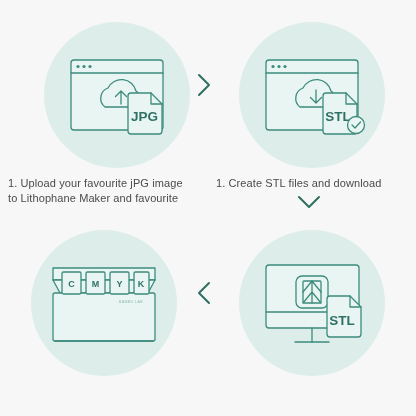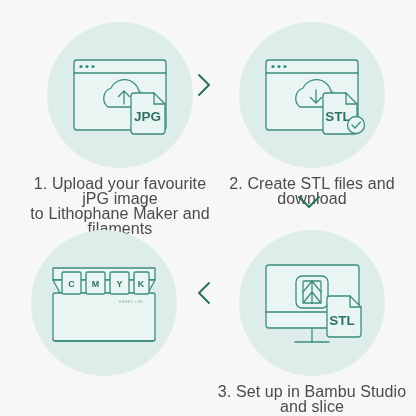--- a/index.html
+++ b/index.html
@@ -21,21 +21,21 @@
     height: 416px;
   }
   .step {
     position: absolute;
     width: 208px;
     height: 208px;
     display: flex;
     flex-direction: column;
     align-items: center;
   }
-  .step-1 { left: 16px;   top: 0; }
+  .step-1 { left: 0;   top: 0; padding-left: 25px; }
   .step-2 { left: 208px; top: 0; }
   .step-4 { left: 0;   top: 208px; }
   .step-3 { left: 208px; top: 208px; }
 
   .circle {
     position: absolute;
     top: 22px;
     left: 50%;
     transform: translateX(-50%);
     width: 146px;
@@ -46,22 +46,22 @@
     align-items: center;
     justify-content: center;
   }
   .circle svg { display: block; }
 
   .caption {
     position: absolute;
     top: 176px;
     left: 8px;
     right: 8px;
-    text-align: center;
-    font-size: 16px;
+    text-align: left;
+    font-size: 11px;
     line-height: 15px;
     color: #4b4b4b;
     letter-spacing: 0.1px;
   }
   .caption .line { display: block; }
 
   .chev {
     position: absolute;
     color: #2f6f62;
     pointer-events: none;
@@ -91,21 +91,21 @@
         <circle class="ill-dot" cx="46" cy="44.5" r="1.6"></circle>
         <path class="ill-fill-light" d="M61 85 a11 11 0 0 1 3-19 a15 15 0 0 1 28 3 a9 9 0 0 1 -2 16 z"></path>
         <path class="ill-stroke" d="M77 82 V70 M71.5 74.5 L77 69 L82.5 74.5"></path>
         <path class="ill-fill-light" d="M87 71 h20 l11 11 v27 a3 3 0 0 1 -3 3 h-28 a3 3 0 0 1 -3 -3 v-35 a3 3 0 0 1 3 -3 z"></path>
         <path class="ill-stroke" d="M107 71 v11 h11"></path>
         <text class="ill-text" x="100.5" y="99" font-size="13.5" text-anchor="middle">JPG</text>
       </svg>
     </div>
     <div class="caption">
       <span class="line">1. Upload your favourite jPG image</span>
-      <span class="line">to Lithophane Maker and filaments</span>
+      <span class="line">to Lithophane Maker and favourite</span>
     </div>
   </div>
 
   <div class="step step-2">
     <div class="circle">
       <svg width="146" height="146" viewBox="0 0 146 146">
         <rect class="ill-fill-light" x="27" y="38" width="92" height="70" rx="3"></rect>
         <line class="ill-stroke" x1="27" y1="51" x2="119" y2="51"></line>
         <circle class="ill-dot" cx="34" cy="44.5" r="1.6"></circle>
         <circle class="ill-dot" cx="40" cy="44.5" r="1.6"></circle>
@@ -113,21 +113,21 @@
         <path class="ill-fill-light" d="M61 85 a11 11 0 0 1 3-19 a15 15 0 0 1 28 3 a9 9 0 0 1 -2 16 z"></path>
         <path class="ill-stroke" d="M77 68 V80 M71.5 75.5 L77 81 L82.5 75.5"></path>
         <path class="ill-fill-light" d="M87 71 h20 l11 11 v27 a3 3 0 0 1 -3 3 h-28 a3 3 0 0 1 -3 -3 v-35 a3 3 0 0 1 3 -3 z"></path>
         <path class="ill-stroke" d="M107 71 v11 h11"></path>
         <text class="ill-text" x="99" y="99" font-size="13.5" text-anchor="middle">STL</text>
         <circle class="ill-fill-light" cx="117" cy="103" r="8.5"></circle>
         <path class="ill-stroke" d="M113 103 l3 3 l5.5 -6"></path>
       </svg>
     </div>
     <div class="caption">
-      <span class="line">2. Create STL files and download</span>
+      <span class="line">1. Create STL files and download</span>
     </div>
   </div>
 
   <div class="step step-4">
     <div class="circle">
       <svg width="146" height="146" viewBox="0 0 146 146">
         <path class="ill-fill-light" d="M22 38 h102 v12 h-102 z"></path>
         <path class="ill-fill-light" d="M22 50 l7 13 h88 l7 -13 z"></path>
         <rect class="ill-fill-light" x="22" y="63" width="102" height="48" rx="2"></rect>
         <line class="ill-stroke" x1="24" y1="111" x2="122" y2="111"></line>
@@ -159,23 +159,20 @@
 
         <rect class="ill-fill-light" x="57" y="46" width="32" height="32" rx="6"></rect>
         <rect class="ill-stroke" x="64" y="51" width="18" height="22" rx="1"></rect>
         <path class="ill-stroke" d="M64 62 L73 51 L82 62 M64 73 L73 62 L82 73 M73 51 v22"></path>
 
         <path class="ill-fill-light" d="M91 66 h20 l11 11 v27 a3 3 0 0 1 -3 3 h-28 a3 3 0 0 1 -3 -3 v-35 a3 3 0 0 1 3 -3 z"></path>
         <path class="ill-stroke" d="M111 66 v11 h11"></path>
         <text class="ill-text" x="103" y="95" font-size="13.5" text-anchor="middle">STL</text>
       </svg>
     </div>
-    <div class="caption">
-      <span class="line">3. Set up in Bambu Studio and slice</span>
-    </div>
   </div>
 
   <div class="chev chev-right">
     <svg width="20" height="26" viewBox="0 0 20 26">
       <path d="M5 3 L15 13 L5 23" fill="none" stroke="#2f6f62" stroke-width="2" stroke-linecap="round" stroke-linejoin="round"></path>
     </svg>
   </div>
 
   <div class="chev chev-down">
     <svg width="26" height="20" viewBox="0 0 26 20">

